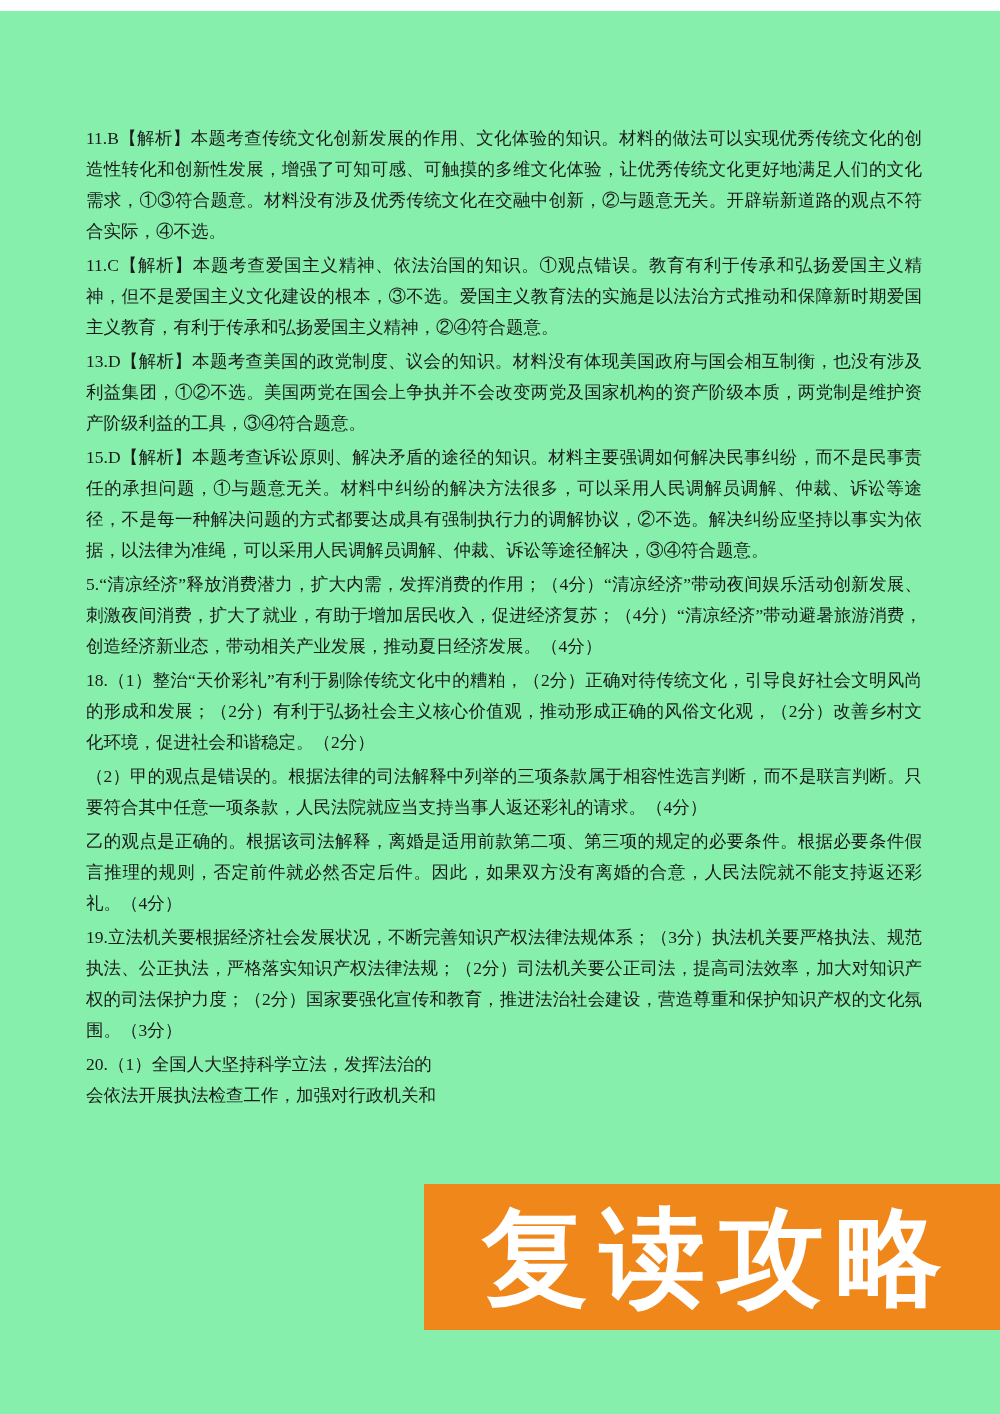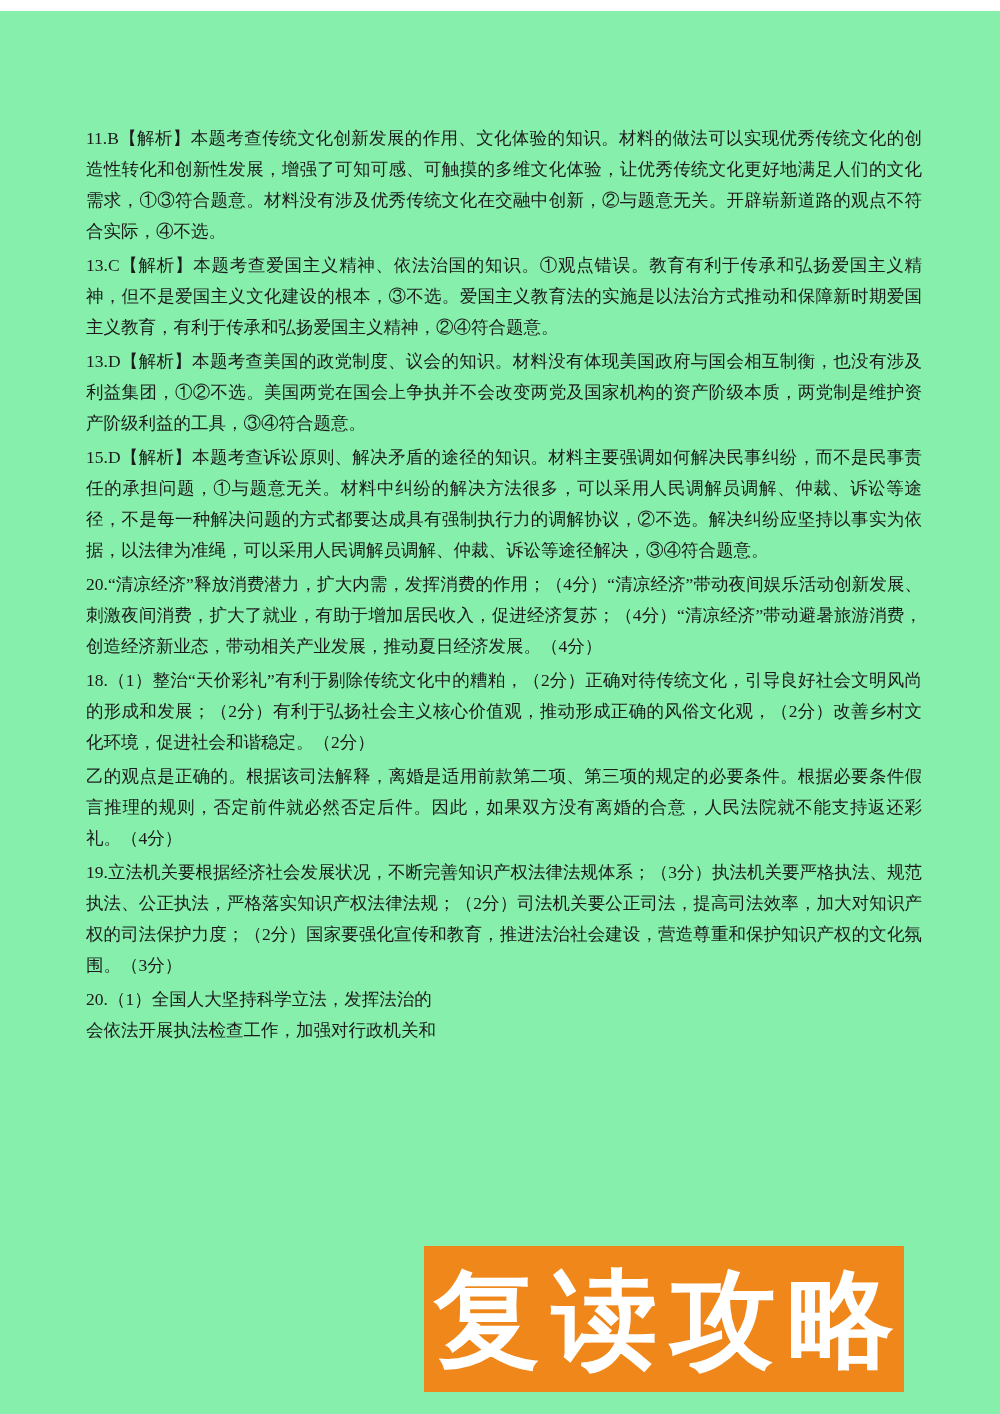--- a/index.html
+++ b/index.html
@@ -33,22 +33,22 @@
   }
   .cutline {
     font-size: 17.5px;
     line-height: 31px;
     white-space: nowrap;
     overflow: visible;
   }
   .banner {
     position: absolute;
     left: 424px;
-    top: 1235px;
-    width: 480px;
+    top: 1173px;
+    width: 576px;
     height: 146px;
     background: #F0871A;
     display: flex;
     align-items: center;
     justify-content: center;
     z-index: 5;
   }
   .banner-label {
     color: #ffffff;
     font-family: "Liberation Sans", "DejaVu Sans", sans-serif;
@@ -60,25 +60,26 @@
     white-space: nowrap;
   }
 </style>
 </head>
 <body>
 
 <div class="page">
 
   <div class="content">
     <p class="para">11.B【解析】本题考查传统文化创新发展的作用、文化体验的知识。材料的做法可以实现优秀传统文化的创造性转化和创新性发展，增强了可知可感、可触摸的多维文化体验，让优秀传统文化更好地满足人们的文化需求，①③符合题意。材料没有涉及优秀传统文化在交融中创新，②与题意无关。开辟崭新道路的观点不符合实际，④不选。</p>
-    <p class="para">13.C【解析】本题考查爱国主义精神、依法治国的知识。①观点错误。教育有利于传承和弘扬爱国主义精神，但不是爱国主义文化建设的根本，③不选。爱国主义教育法的实施是以法治方式推动和保障新时期爱国主义教育，有利于传承和弘扬爱国主义精神，②④符合题意。</p>
+    <p class="para">11.C【解析】本题考查爱国主义精神、依法治国的知识。①观点错误。教育有利于传承和弘扬爱国主义精神，但不是爱国主义文化建设的根本，③不选。爱国主义教育法的实施是以法治方式推动和保障新时期爱国主义教育，有利于传承和弘扬爱国主义精神，②④符合题意。</p>
     <p class="para">13.D【解析】本题考查美国的政党制度、议会的知识。材料没有体现美国政府与国会相互制衡，也没有涉及利益集团，①②不选。美国两党在国会上争执并不会改变两党及国家机构的资产阶级本质，两党制是维护资产阶级利益的工具，③④符合题意。</p>
     <p class="para">15.D【解析】本题考查诉讼原则、解决矛盾的途径的知识。材料主要强调如何解决民事纠纷，而不是民事责任的承担问题，①与题意无关。材料中纠纷的解决方法很多，可以采用人民调解员调解、仲裁、诉讼等途径，不是每一种解决问题的方式都要达成具有强制执行力的调解协议，②不选。解决纠纷应坚持以事实为依据，以法律为准绳，可以采用人民调解员调解、仲裁、诉讼等途径解决，③④符合题意。</p>
-    <p class="para">20.“清凉经济”释放消费潜力，扩大内需，发挥消费的作用；（4分）“清凉经济”带动夜间娱乐活动创新发展、刺激夜间消费，扩大了就业，有助于增加居民收入，促进经济复苏；（4分）“清凉经济”带动避暑旅游消费，创造经济新业态，带动相关产业发展，推动夏日经济发展。（4分）</p>
+    <p class="para">5.“清凉经济”释放消费潜力，扩大内需，发挥消费的作用；（4分）“清凉经济”带动夜间娱乐活动创新发展、刺激夜间消费，扩大了就业，有助于增加居民收入，促进经济复苏；（4分）“清凉经济”带动避暑旅游消费，创造经济新业态，带动相关产业发展，推动夏日经济发展。（4分）</p>
     <p class="para">18.（1）整治“天价彩礼”有利于剔除传统文化中的糟粕，（2分）正确对待传统文化，引导良好社会文明风尚的形成和发展；（2分）有利于弘扬社会主义核心价值观，推动形成正确的风俗文化观，（2分）改善乡村文化环境，促进社会和谐稳定。（2分）</p>
+    <p class="para">（2）甲的观点是错误的。根据法律的司法解释中列举的三项条款属于相容性选言判断，而不是联言判断。只要符合其中任意一项条款，人民法院就应当支持当事人返还彩礼的请求。（4分）</p>
     <p class="para">乙的观点是正确的。根据该司法解释，离婚是适用前款第二项、第三项的规定的必要条件。根据必要条件假言推理的规则，否定前件就必然否定后件。因此，如果双方没有离婚的合意，人民法院就不能支持返还彩礼。（4分）</p>
     <p class="para">19.立法机关要根据经济社会发展状况，不断完善知识产权法律法规体系；（3分）执法机关要严格执法、规范执法、公正执法，严格落实知识产权法律法规；（2分）司法机关要公正司法，提高司法效率，加大对知识产权的司法保护力度；（2分）国家要强化宣传和教育，推进法治社会建设，营造尊重和保护知识产权的文化氛围。（3分）</p>
 
     <div class="cutline">20.（1）全国人大坚持科学立法，发挥法治的</div>
     <div class="cutline">会依法开展执法检查工作，加强对行政机关和</div>
   </div>
 
   <div class="banner">
     <span class="banner-label">复读攻略</span>
   </div>

